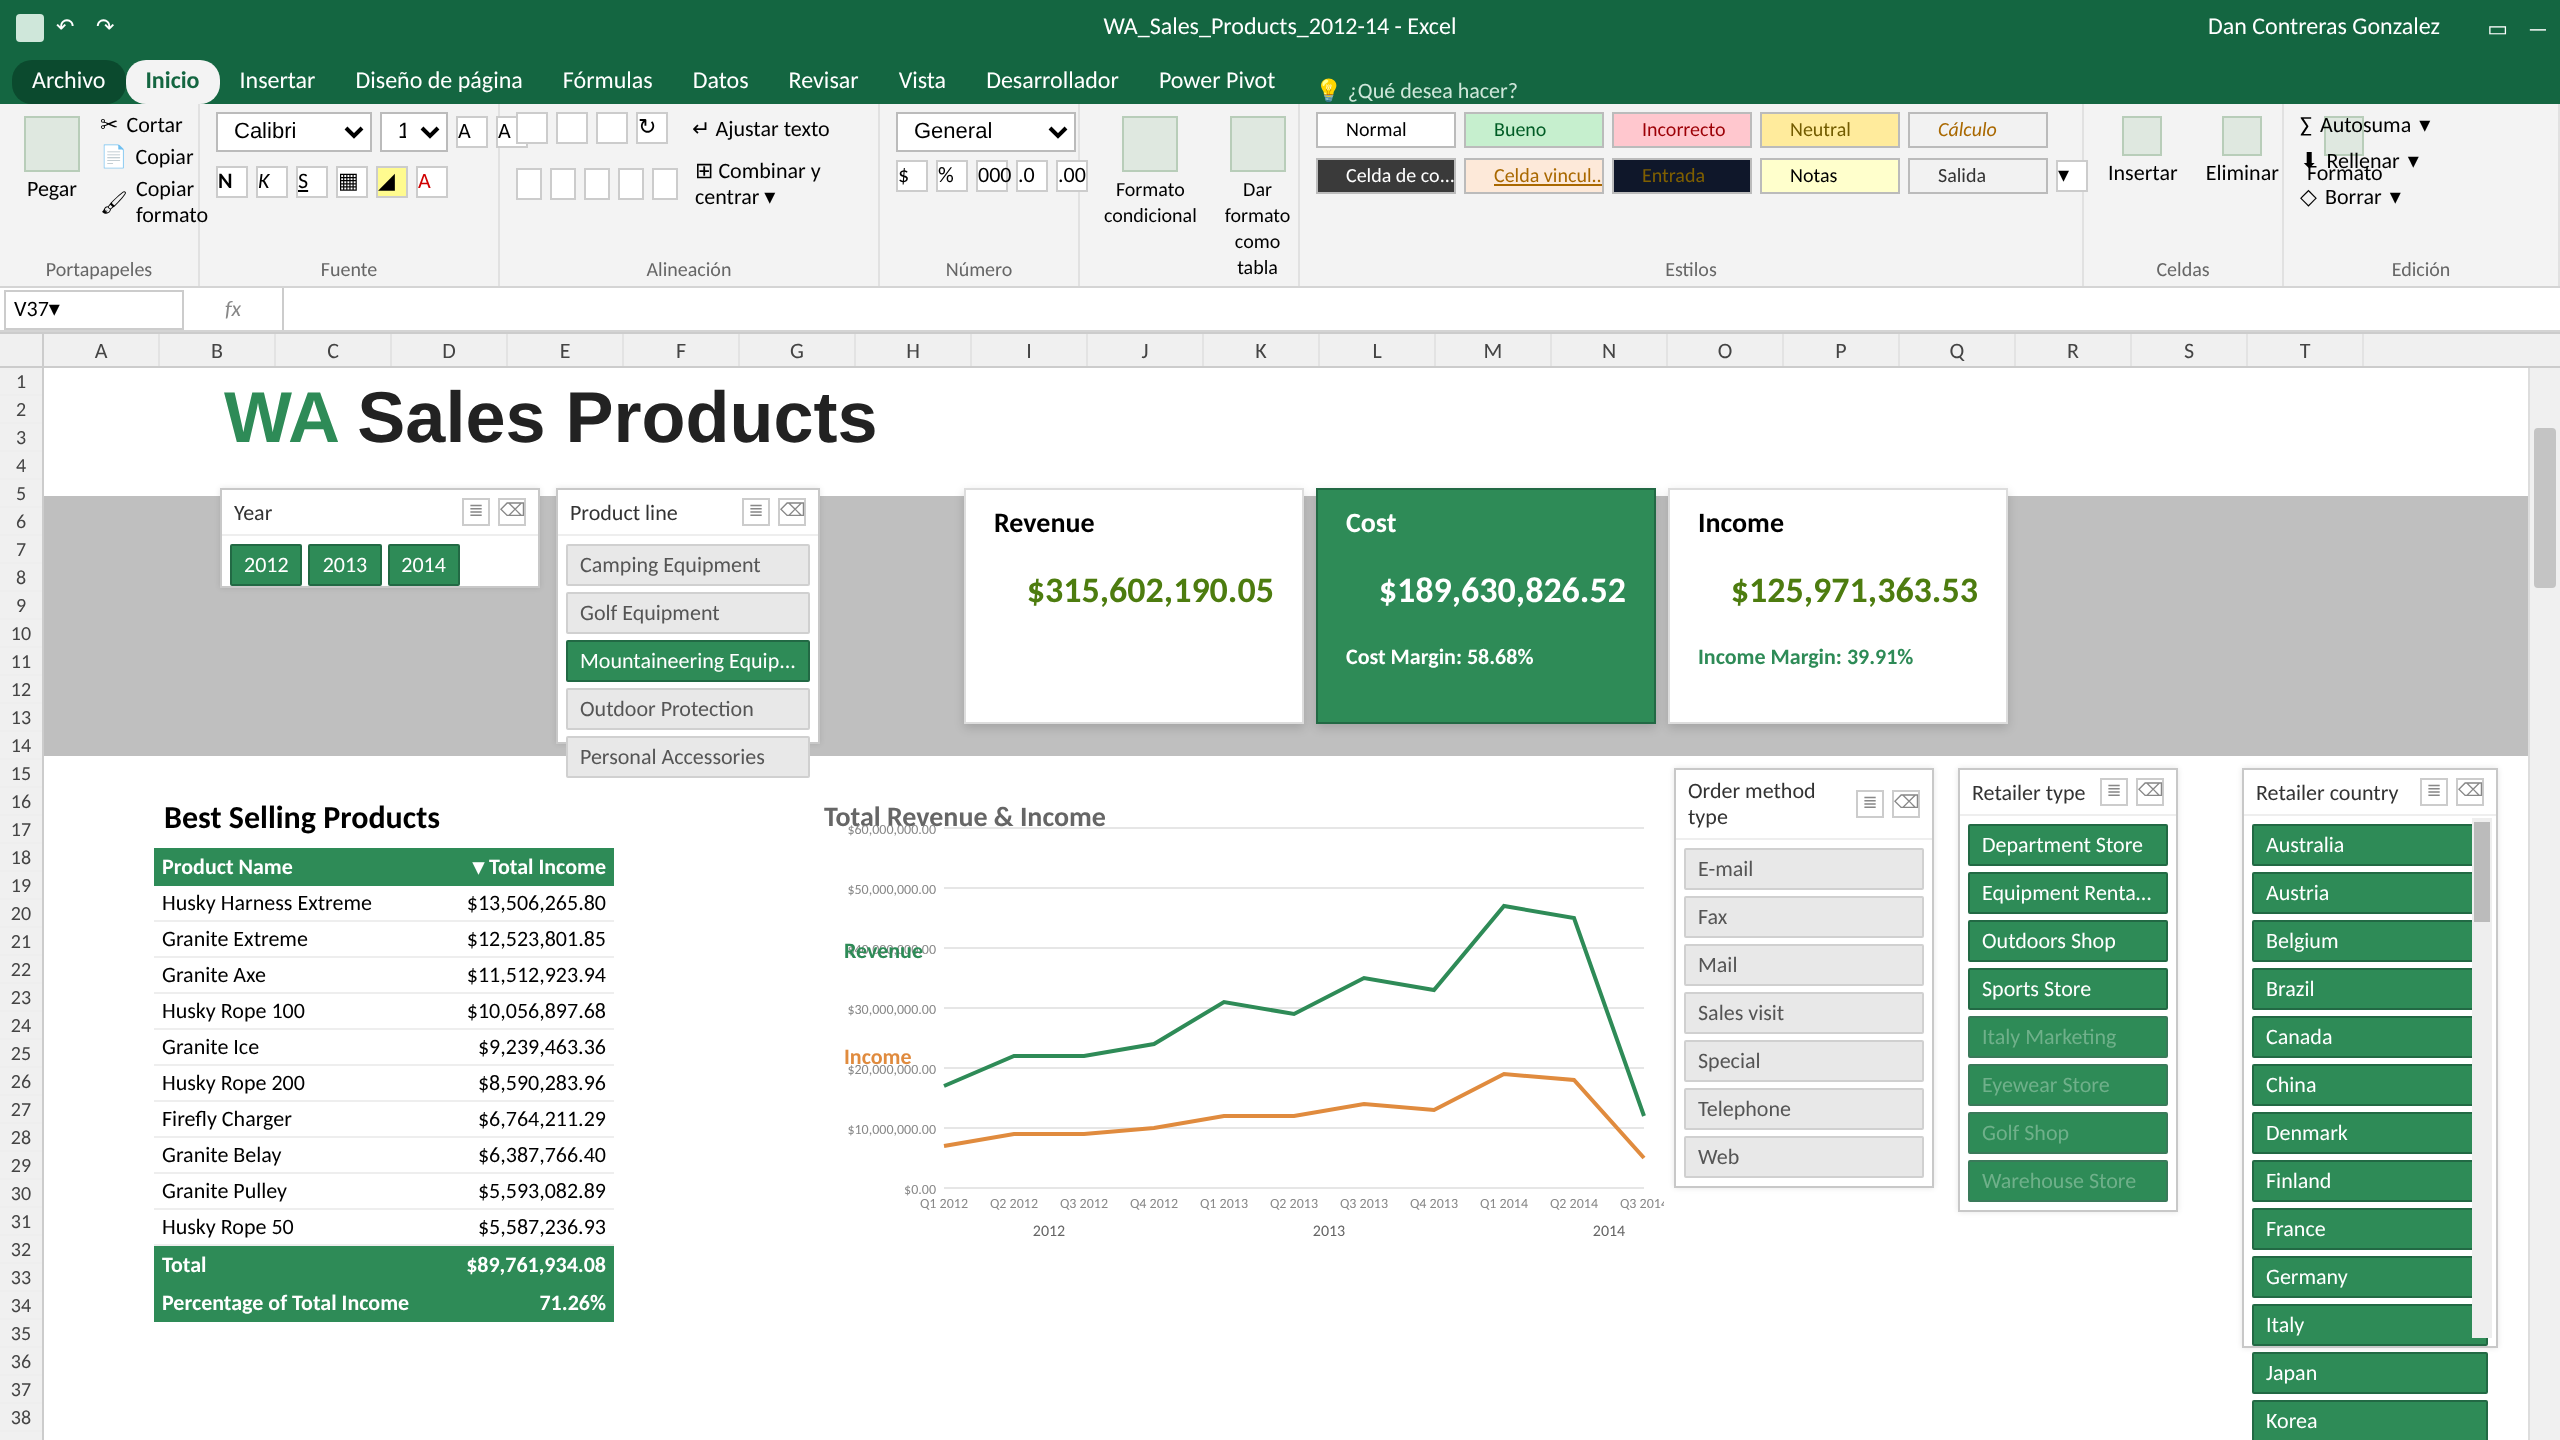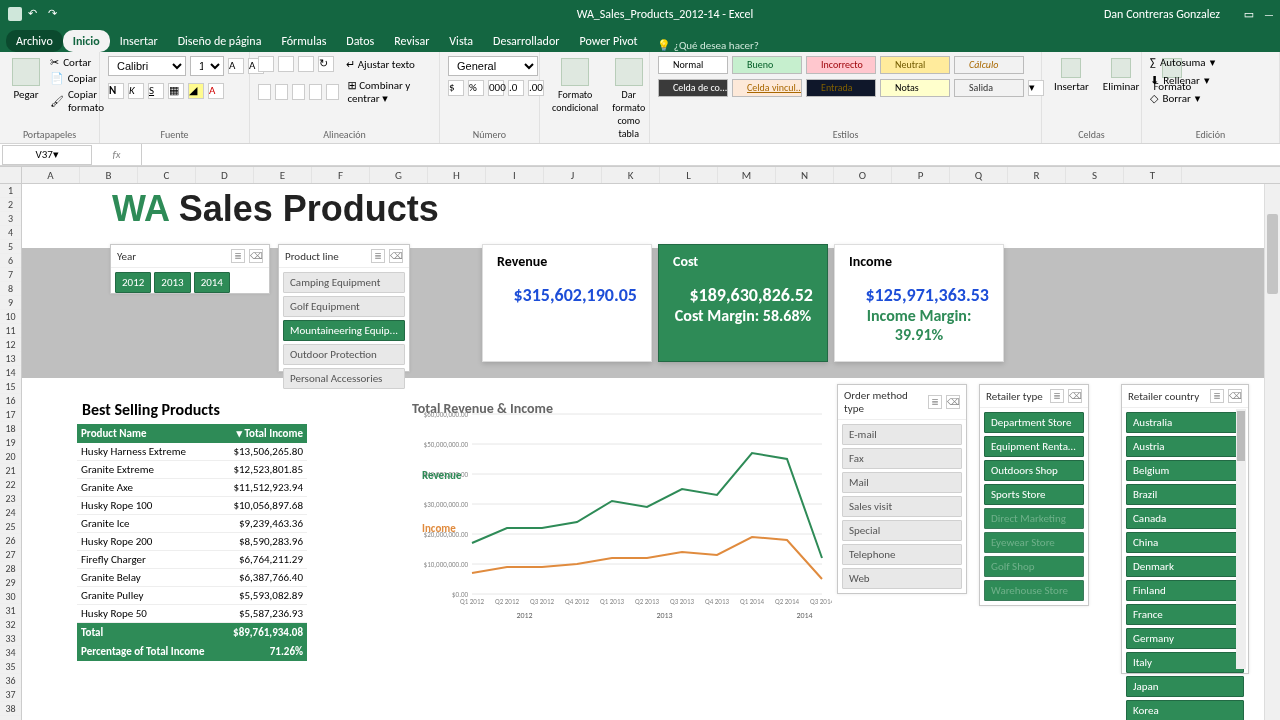--- a/index.html
+++ b/index.html
@@ -2,21 +2,21 @@
 <html><head>
 <meta charset="utf-8">
 <style>
 * { box-sizing: border-box; margin: 0; padding: 0; }
 body { font-family: "Segoe UI", Calibri, sans-serif; font-size: 11px; background: #fff; overflow: hidden; width: 1280px; height: 720px; }
 
 
 .titlebar { height: 28px; background: #146641; color: #fff; display: flex; align-items: center; position: relative; }
 .titlebar .qat { display: flex; gap: 6px; padding: 0 8px; }
 .titlebar .qat span { width: 14px; height: 14px; display: inline-block; }
-.titlebar .doc { position: absolute; left: 50%; transform: translateX(-50%); font-size: 12px; margin-left: 25px; }
+.titlebar .doc { position: absolute; left: 50%; transform: translateX(-50%); font-size: 12px; }
 .titlebar .user { margin-left: auto; padding-right: 60px; font-size: 12px; }
 .titlebar .winbtns { position: absolute; right: 6px; display: flex; gap: 10px; }
 
 
 .tabs { height: 24px; background: #146641; color: #fff; display: flex; align-items: flex-end; padding-left: 6px; font-size: 12px; }
 .tabs .tab { padding: 4px 10px; cursor: pointer; border-radius: 10px; }
 .tabs .tab.file { background: #0b4a2e; }
 .tabs .tab.active { background: #f3f3f3; color: #146641; font-weight: 600; }
 .tabs .tell { margin-left: 10px; color: #cfe7da; font-size: 11px; }
 .tabs .tell::before { content: "💡 "; }
@@ -39,21 +39,21 @@
 .sb-neutral { background:#ffeb9c; color:#735c00;}
 .sb-calc { background:#f2f2f2; color:#a96800; font-style:italic;}
 .sb-celdaco { background:#3a3a3a; color:#fff;}
 .sb-celdavi { background:#fde9d9; color:#a96800; text-decoration:underline;}
 .sb-entrada { background:#0f172a; color:#7f5f00;}
 .sb-notas { background:#ffffcc;}
 .sb-salida { background:#f2f2f2; color:#333;}
 
 
 .fbar { height: 22px; border-bottom: 1px solid #d4d4d4; display: flex; align-items: center; }
-.namebox { width: 90px; height: 20px; border: 1px solid #ccc; margin-left: 2px; padding: 0 4px; display:flex; align-items:center; font-size:11px;justify-content:center;}
+.namebox { width: 90px; height: 20px; border: 1px solid #ccc; margin-left: 2px; padding: 0 4px; display:flex; align-items:center; font-size:11px;}
 .fbar .fx { width: 50px; text-align:center; color:#888; font-style:italic; border-right:1px solid #ccc; height:100%; display:flex; align-items:center; justify-content:center;}
 .fbar .finput { flex:1; height:20px; border:none; padding:0 6px; }
 
 
 .sheet { position: absolute; top: 166px; left: 0; right: 0; bottom: 0; }
 .colhdr { display:flex; height:18px; background:#f0f0f0; border-bottom:1px solid #ccc; border-top:1px solid #ccc;}
 .rowhdrcorner { width:22px; border-right:1px solid #ccc;}
 .ch { width:58px; text-align:center; border-right:1px solid #e3e3e3; font-size:11px; color:#444; line-height:18px;}
 .rowhdrs { position:absolute; top:18px; left:0; width:22px; bottom:0; background:#f0f0f0; border-right:1px solid #ccc;}
 .rh { height:14px; text-align:center; font-size:10px; color:#444; border-bottom:1px solid #eee; line-height:14px;}
@@ -72,23 +72,23 @@
 .slicer .sicons span { width:14px; height:14px; border:1px solid #ccc; display:inline-block; font-size:9px; text-align:center; line-height:12px; color:#888;}
 .slicer .sbody { padding:4px; display:flex; flex-direction:column; gap:3px;}
 .slicer.horiz .sbody { flex-direction:row; }
 .sitem { background:#2e8b57; color:#fff; border:1px solid #226944; padding:3px 6px; font-size:11px; border-radius:1px; cursor:pointer; white-space:nowrap; overflow:hidden; text-overflow:ellipsis;}
 .sitem.off { background:#e8e8e8; color:#555; border-color:#d0d0d0;}
 .sitem.dim { background:#2e8b57; color:#6fb08a; border-color:#3a7a5a;}
 
 .kpi { position:absolute; top:60px; height:118px; background:#fff; border:1px solid #ddd; box-shadow:0 2px 5px rgba(0,0,0,0.15); padding:8px 14px;}
 .kpi.cost { background:#2e8b57; color:#fff; border-color:#226944;}
 .kpi h3 { font-size:14px; font-weight:700; margin-bottom:14px;}
-.kpi .val { font-size:18px; font-weight:700; text-align:right; color:#1d4ed8;}
+.kpi .val { font-size:18px; font-weight:700; text-align:right; color:#4d7c0f;}
 .kpi.cost .val { color:#fff;}
-.kpi .sub { font-size:16px; text-align:center; margin-top:0; font-weight:600;}
+.kpi .sub { font-size:11px; text-align:left; margin-top:16px; font-weight:600;}
 .kpi.income .sub { color:#2e8b57;}
 
 .section-title { position:absolute; font-weight:700;}
 
 .ptable { position:absolute; left:55px; top:240px; width:230px; font-size:11px;}
 .ptable .thdr { background:#2e8b57; color:#fff; display:flex; font-weight:700;}
 .ptable .thdr div { padding:3px 4px;}
 .ptable .col1 { width:130px;}
 .ptable .col2 { width:100px; text-align:right;}
 .ptable .trow { display:flex; border-bottom:1px solid #eee;}
@@ -516,21 +516,21 @@
         <div class="sicons">
             <span>≣</span>
             <span>⌫</span>
           </div>
         </div>
       <div class="sbody" id="slicer-retailer-body">
           <div class="sitem">Department Store</div>
           <div class="sitem">Equipment Rental Store</div>
           <div class="sitem">Outdoors Shop</div>
           <div class="sitem">Sports Store</div>
-          <div class="sitem dim">Direct Marketing</div>
+          <div class="sitem dim">Italy Marketing</div>
           <div class="sitem dim">Eyewear Store</div>
           <div class="sitem dim">Golf Shop</div>
           <div class="sitem dim">Warehouse Store</div>
         </div>
     </div>
 
     <div class="slicer" style="left:1099px;top:200px;width:128px;height:290px">
       <div class="shdr">
           <span>Retailer country</span>
         <div class="sicons">

